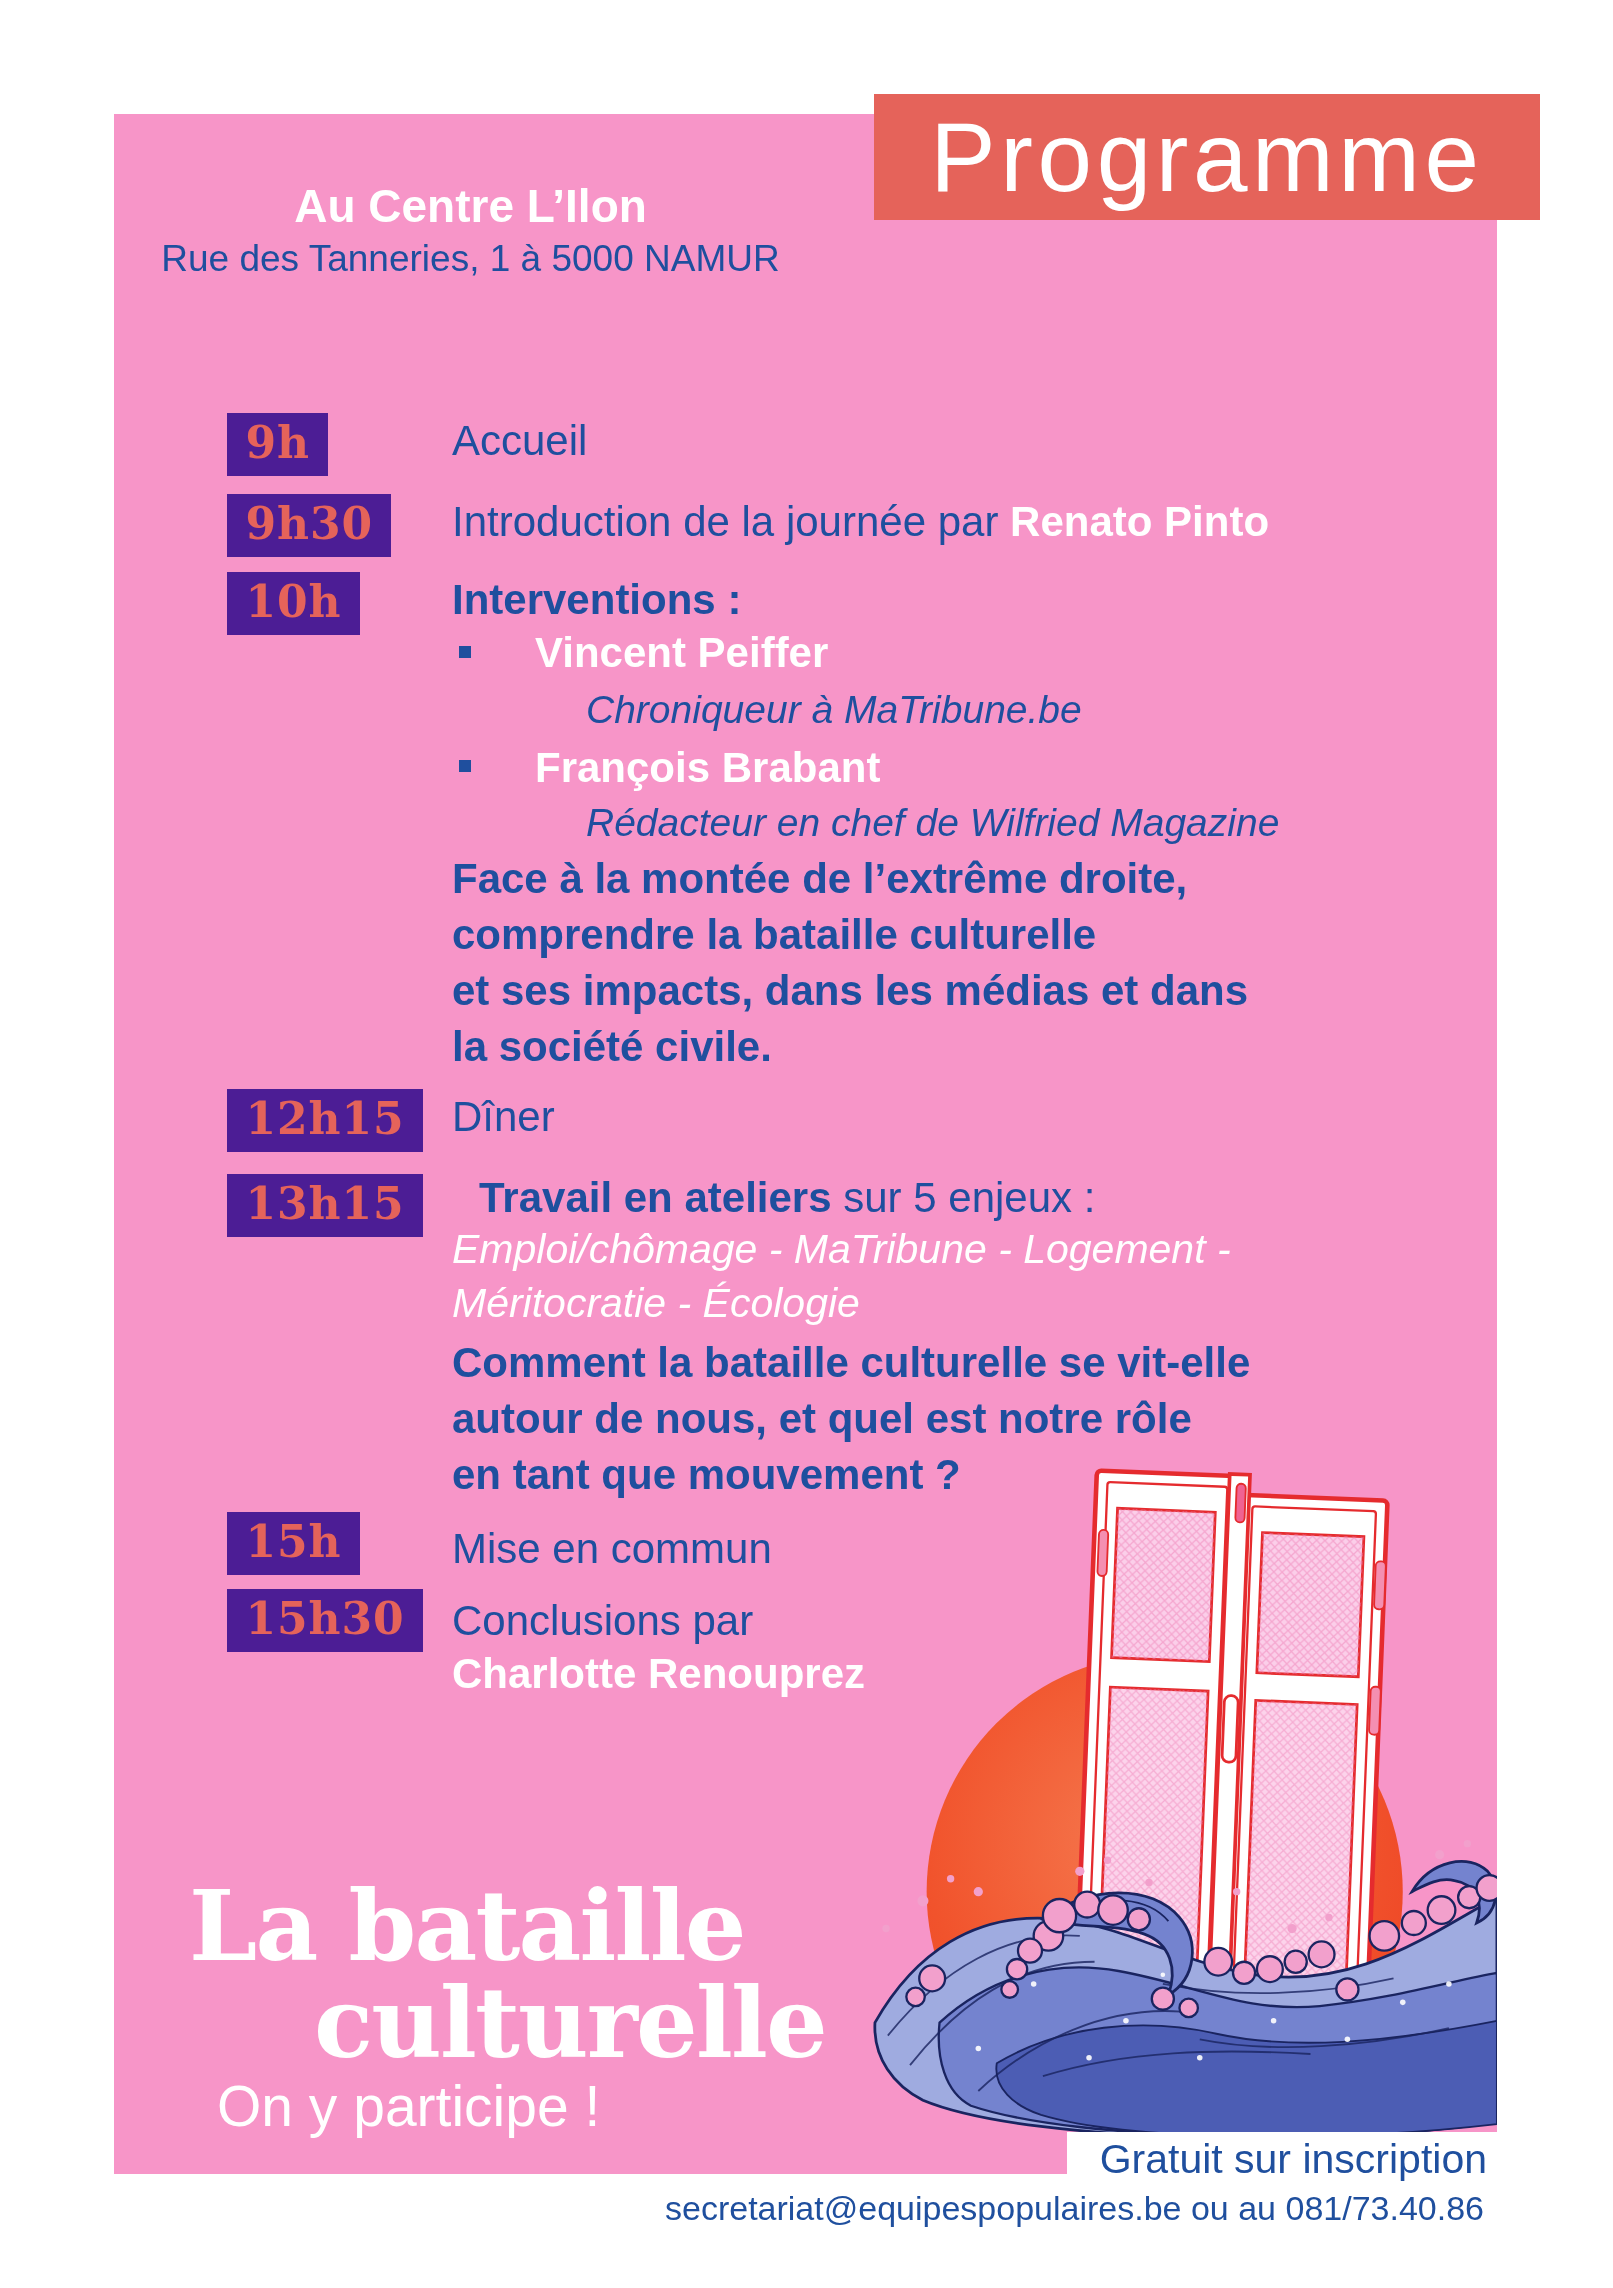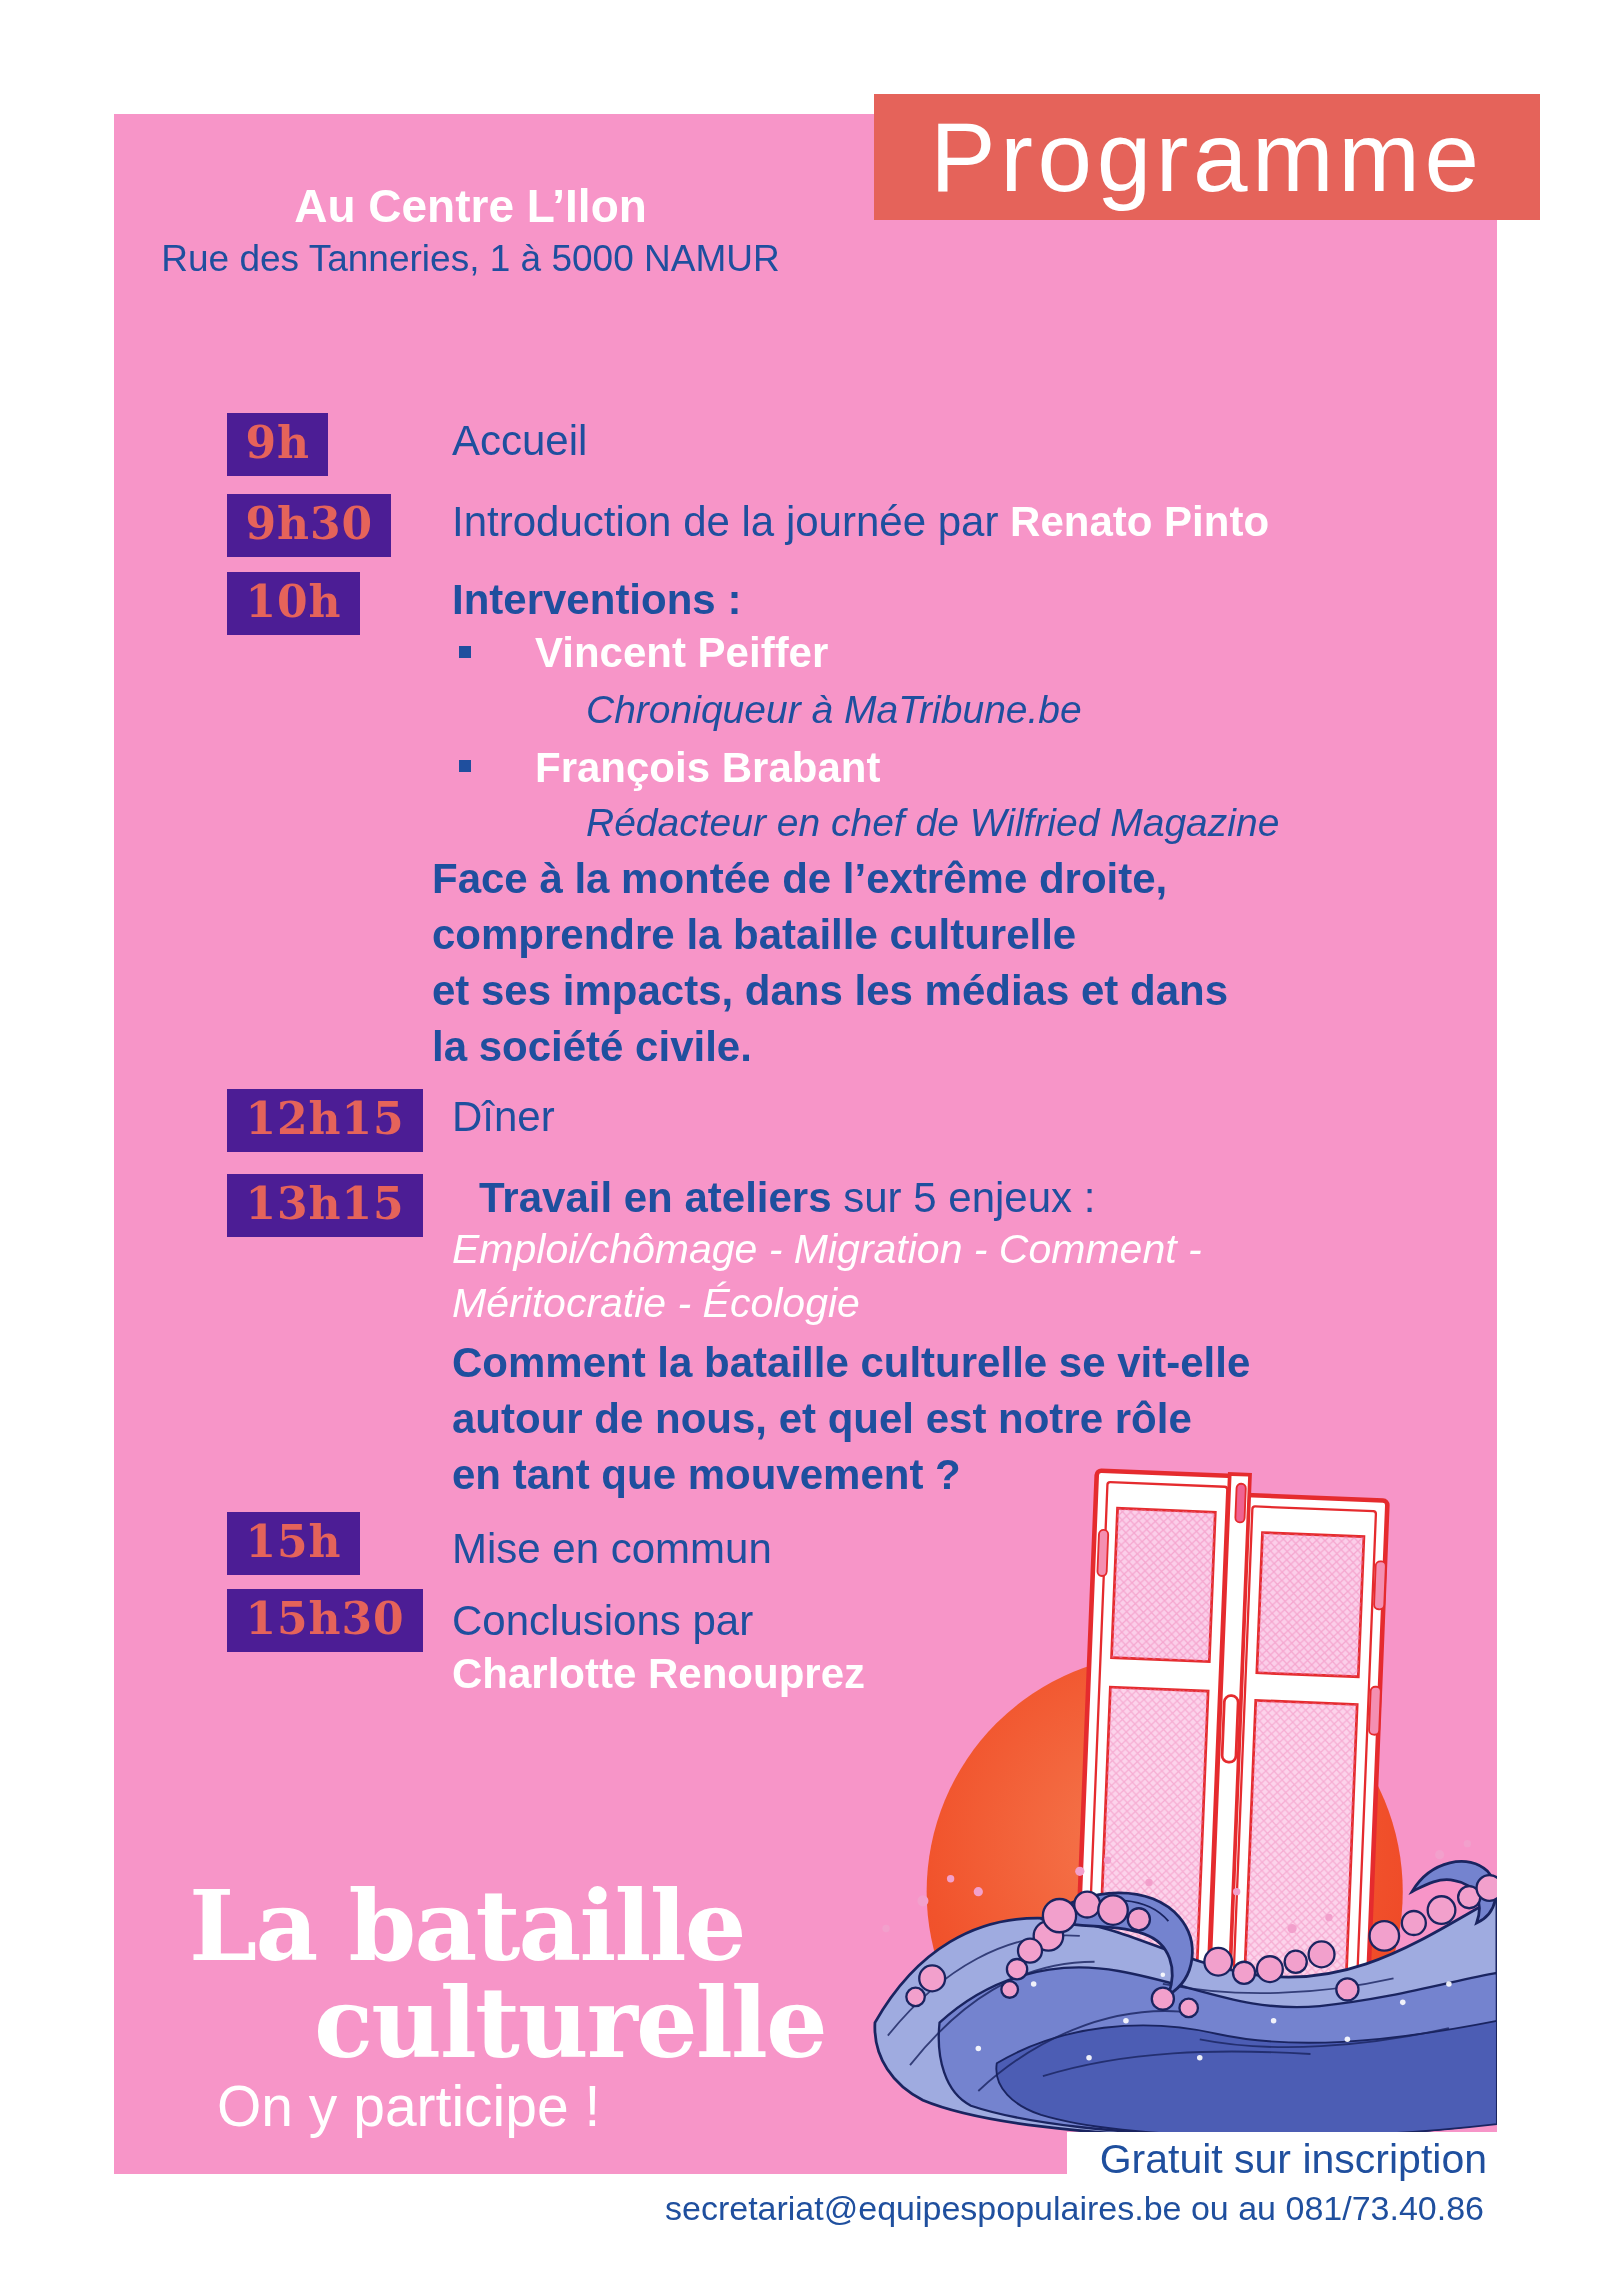--- a/index.html
+++ b/index.html
@@ -184,33 +184,33 @@
   <div class="abs act" style="left:452px;top:576px;font-weight:bold;">Interventions :</div>
 
   <div class="bullet-sq" style="left:459px;top:646px;"></div>
   <div class="abs act white-b" style="left:535px;top:629px;">Vincent Peiffer</div>
   <div class="abs role" style="left:586px;top:688px;">Chroniqueur à MaTribune.be</div>
 
   <div class="bullet-sq" style="left:459px;top:760px;"></div>
   <div class="abs act white-b" style="left:535px;top:744px;">François Brabant</div>
   <div class="abs role" style="left:586px;top:801px;">Rédacteur en chef de Wilfried Magazine</div>
 
-  <div class="abs boldpara" style="left:432px;top:851px;">
+  <div class="abs boldpara" style="left:452px;top:851px;">
     <div>Face à la montée de l’extrême droite,</div>
     <div>comprendre la bataille culturelle</div>
     <div>et ses impacts, dans les médias et dans</div>
     <div>la société civile.</div>
   </div>
 
   <div class="abs act" style="left:452px;top:1093px;">Dîner</div>
 
   <div class="abs act" style="left:472px;top:1174px;margin-left:7px;">
     <b>Travail en ateliers</b><span> sur 5 enjeux :</span>
   </div>
-  <div class="abs themes" style="left:452px;top:1227px;">Emploi/chômage - Migration - Comment -</div>
+  <div class="abs themes" style="left:452px;top:1227px;">Emploi/chômage - MaTribune - Logement -</div>
   <div class="abs themes" style="left:452px;top:1281px;">Méritocratie - Écologie</div>
   <div class="abs boldpara" style="left:452px;top:1335px;">
     <div>Comment la bataille culturelle se vit-elle</div>
     <div>autour de nous, et quel est notre rôle</div>
     <div>en tant que mouvement ?</div>
   </div>
 
   <div class="abs act" style="left:452px;top:1525px;">Mise en commun</div>
 
   <div class="abs act" style="left:452px;top:1597px;">Conclusions par</div>

